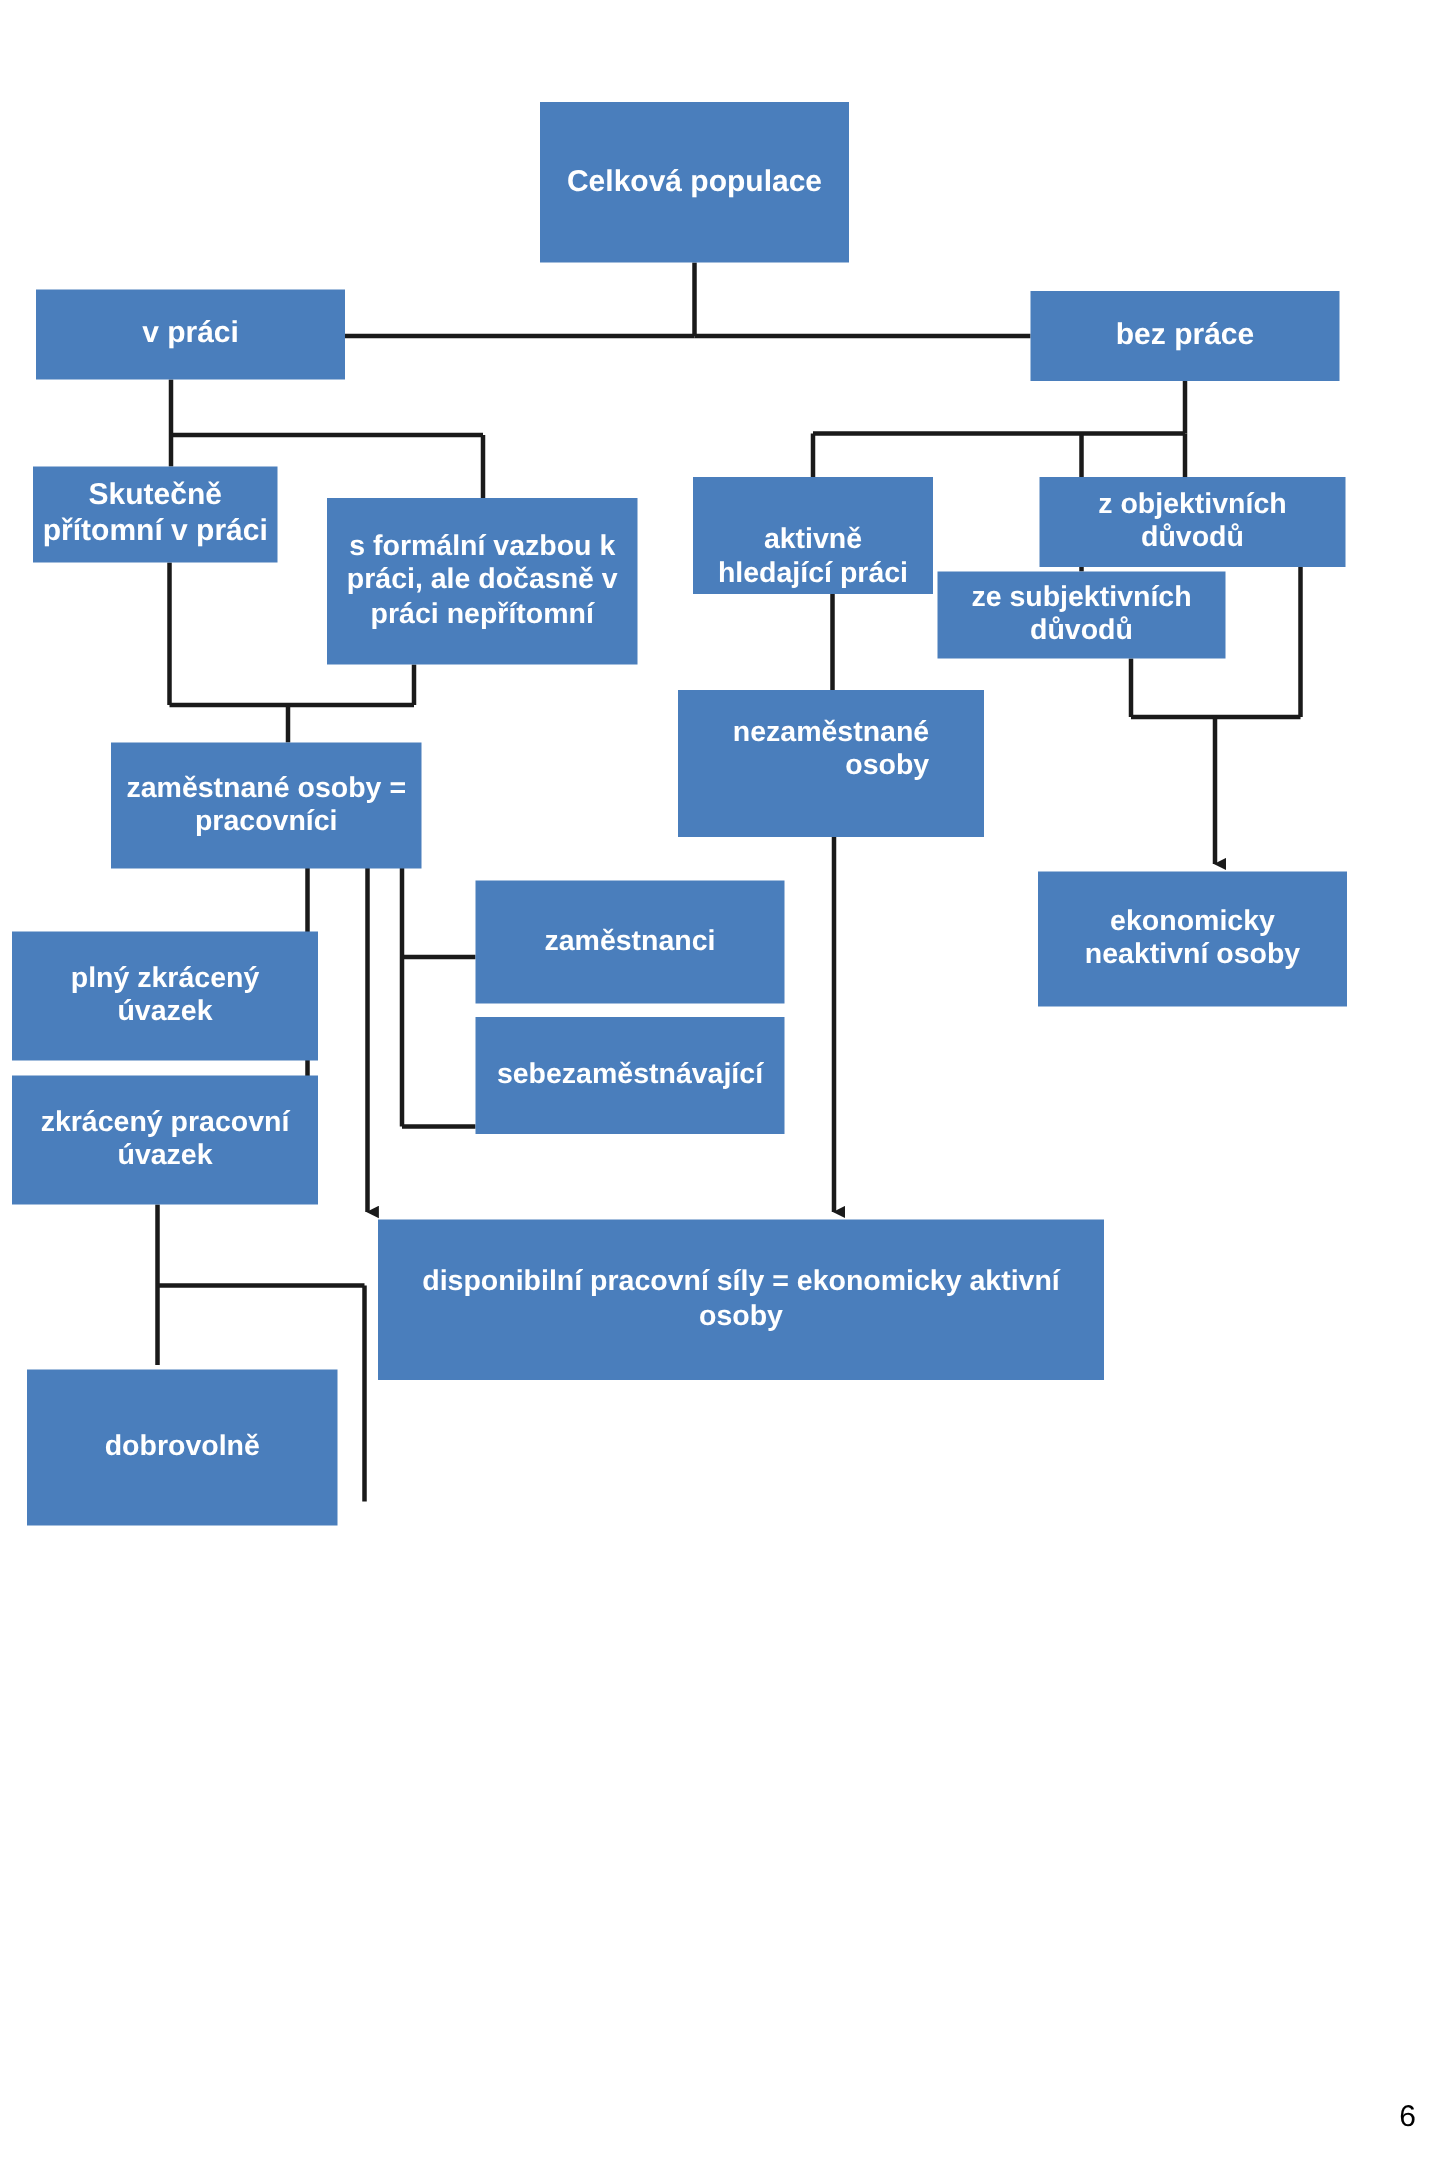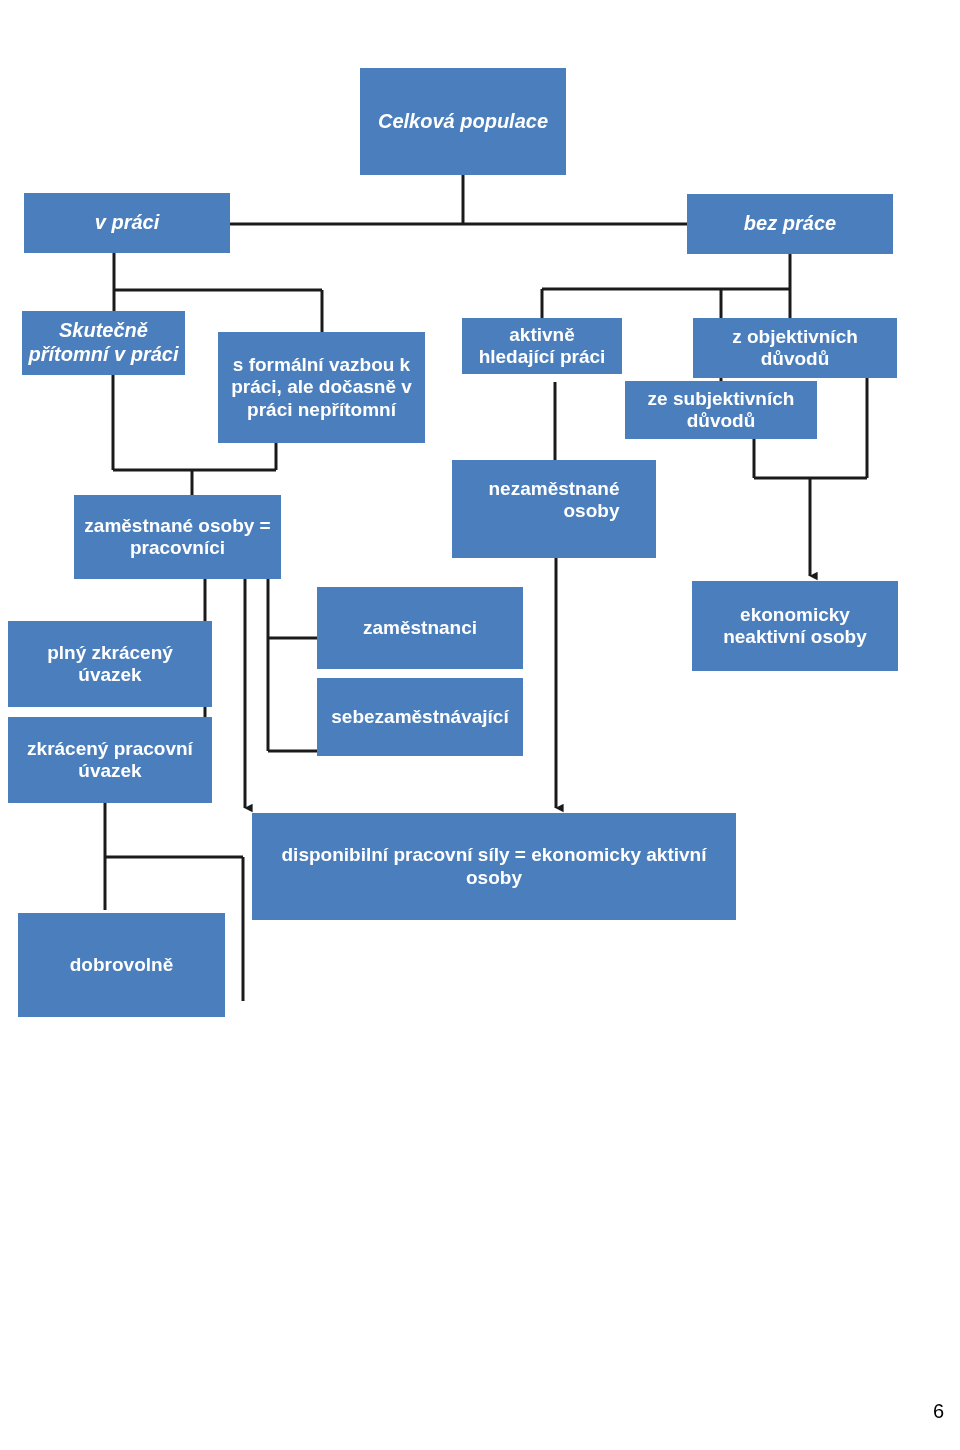--- a/index.html
+++ b/index.html
@@ -72,21 +72,21 @@
     font-weight: bold;
     display: flex;
     align-items: center;
     justify-content: center;
     text-align: center;
     line-height: 1.18;
     padding: 2px 6px;
     z-index: 5;
   }
 
-  .node.f20 { font-size: 20px; font-style: italic; }
+  .node.f20 { font-size: 20px; }
   .node.f19 { font-size: 19px; }
 
   svg#wires {
     position: absolute;
     left: 0;
     top: 0;
     width: 960px;
     height: 1150px;
     z-index: 2;
     overflow: visible;
@@ -173,21 +173,21 @@
       <span style="white-space: pre-line;">s formální vazbou k
 práci, ale dočasně v
 práci nepřítomní</span>
     </div>
 
     <div class="node f20" style="left:22px; top:311px; width:163px; height:64px;">
       <span style="white-space: pre-line;">Skutečně
 přítomní v práci</span>
     </div>
 
-    <div class="node f19" style="left:462px; top:318px; width:160px; height:56px;">
+    <div class="node f19" style="left:462px; top:318px; width:160px; height:78px;align-items:flex-end;">
       <span style="white-space: pre-line;">aktivně
 hledající práci</span>
     </div>
 
     <div class="node f19" style="left:693px; top:318px; width:204px; height:60px;">
       <span style="white-space: pre-line;">z objektivních
 důvodů</span>
     </div>
 
     <div class="node f19" style="left:625px; top:381px; width:192px; height:58px;">

